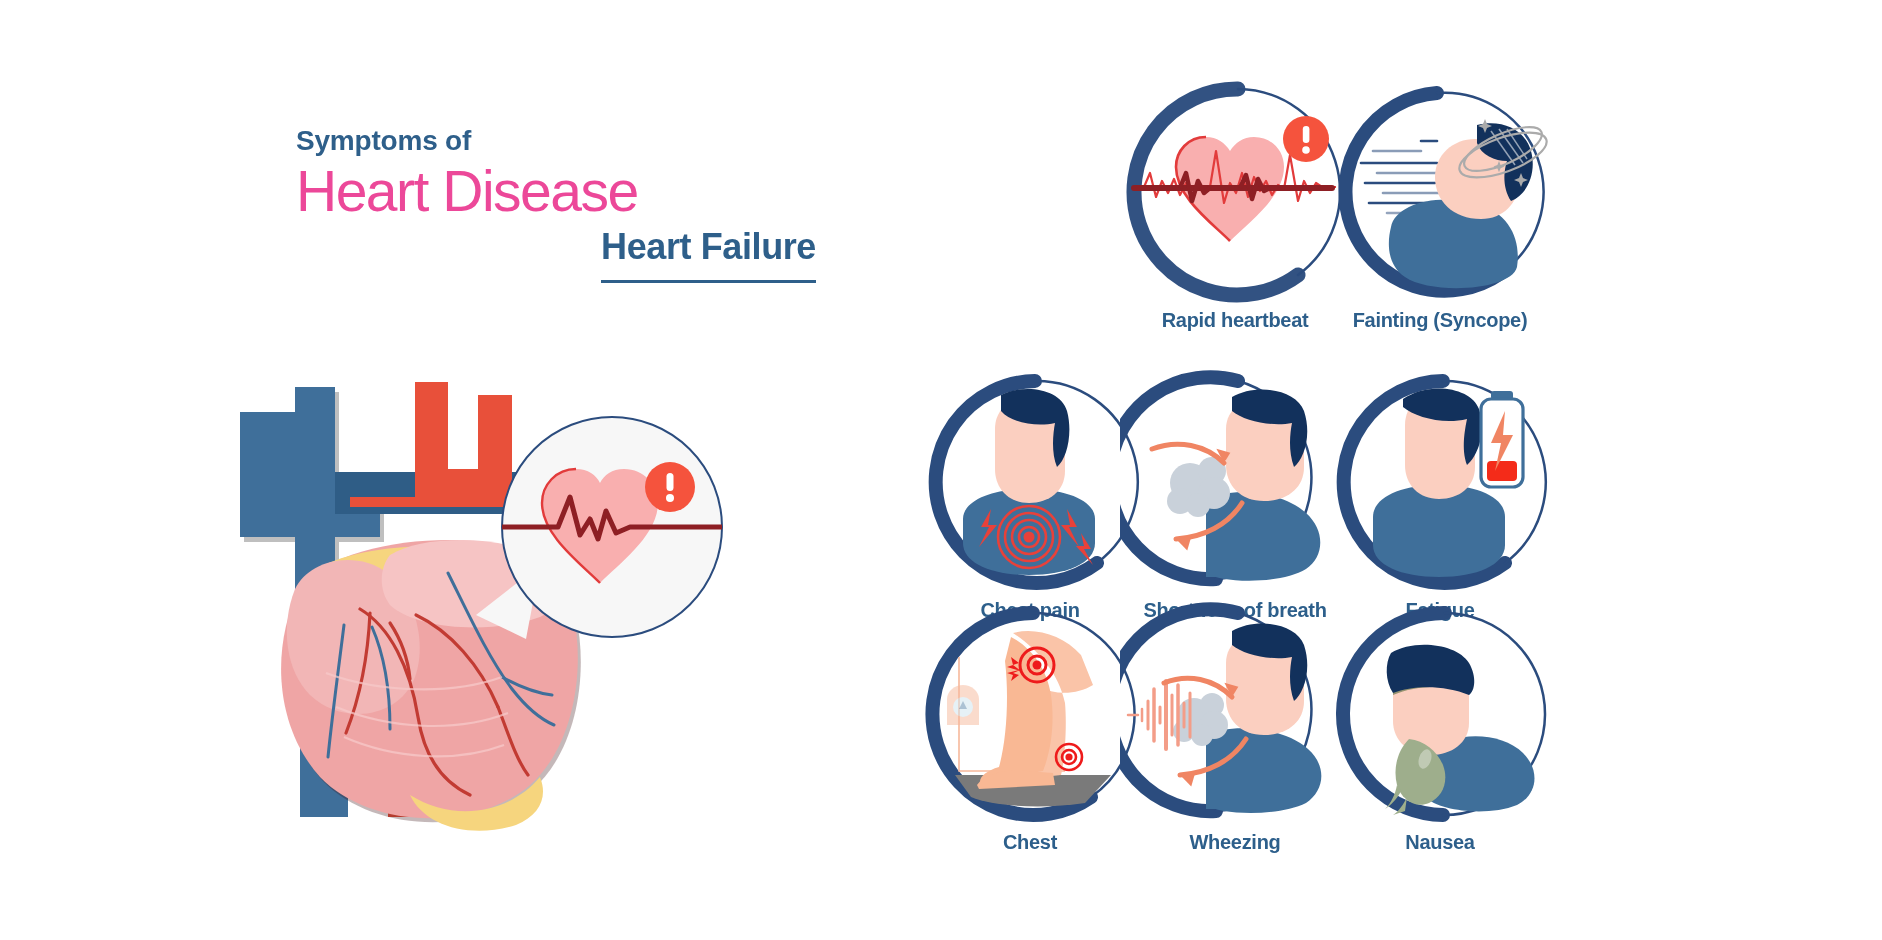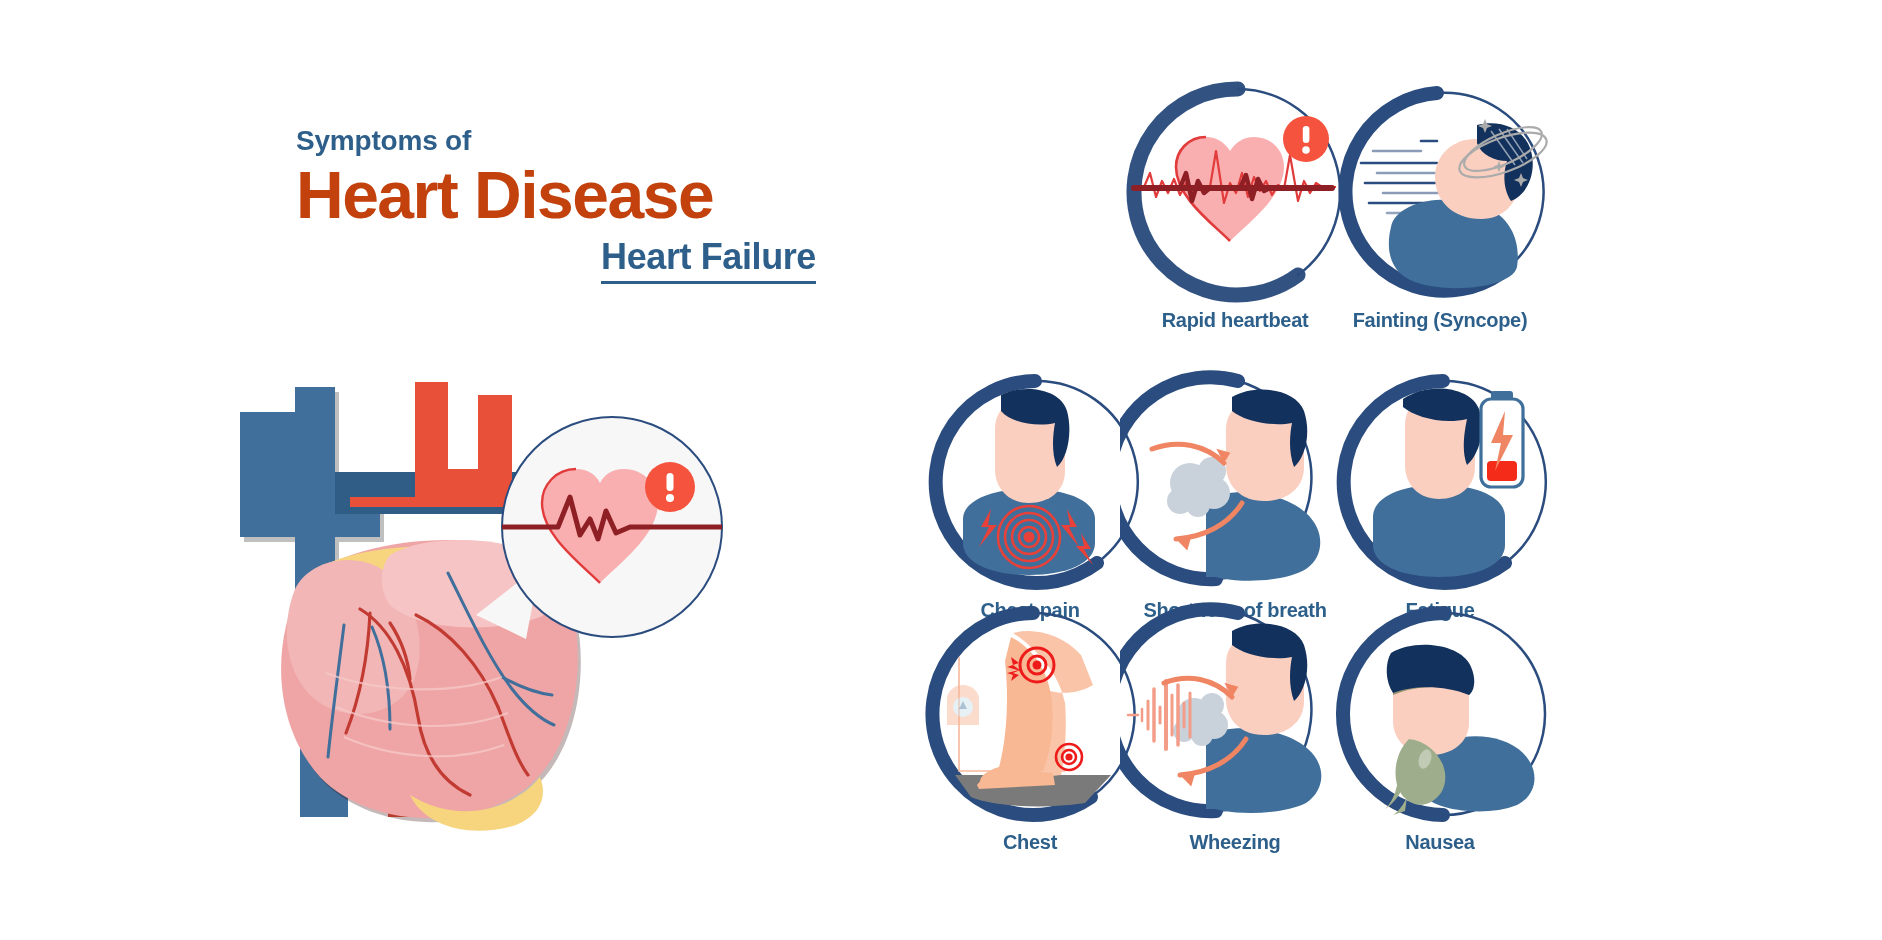--- a/index.html
+++ b/index.html
@@ -12,30 +12,30 @@
   }
   .stage{position:absolute;left:0;top:0;width:1882px;height:940px;margin-top:22px;}
 
   
   .title-block{position:absolute;left:296px;top:105px;width:520px;}
   .t-kicker{
     font-size:28px;font-weight:bold;color:#2E5F8A;
     letter-spacing:-0.2px;line-height:1;
   }
   .t-main{
-    font-size:66px;font-weight:bold;color:#c2410c;
+    font-size:57px;font-weight:normal;color:#ec4899;
     line-height:1.06;margin-top:6px;letter-spacing:-1.5px;
   }
   .t-sub{
     font-size:36px;font-weight:bold;color:#2E5F8A;
     text-align:right;margin-top:4px;letter-spacing:-0.4px;
     line-height:1.2;position:relative;padding-bottom:3px;
   }
   .t-sub .ul{
-    display:inline-block;border-bottom:3px solid #2E5F8A;padding-bottom:3px;
+    display:inline-block;border-bottom:3px solid #2E5F8A;padding-bottom:11px;
   }
 
   
   .heart-art{position:absolute;left:240px;top:355px;width:520px;height:460px;}
 
   
   .grid{position:absolute;left:955px;top:55px;width:905px;height:835px;}
   .cell{position:absolute;width:250px;text-align:center;}
   .icon-wrap{width:230px;height:230px;margin:0 auto;position:relative;}
   .cap{

